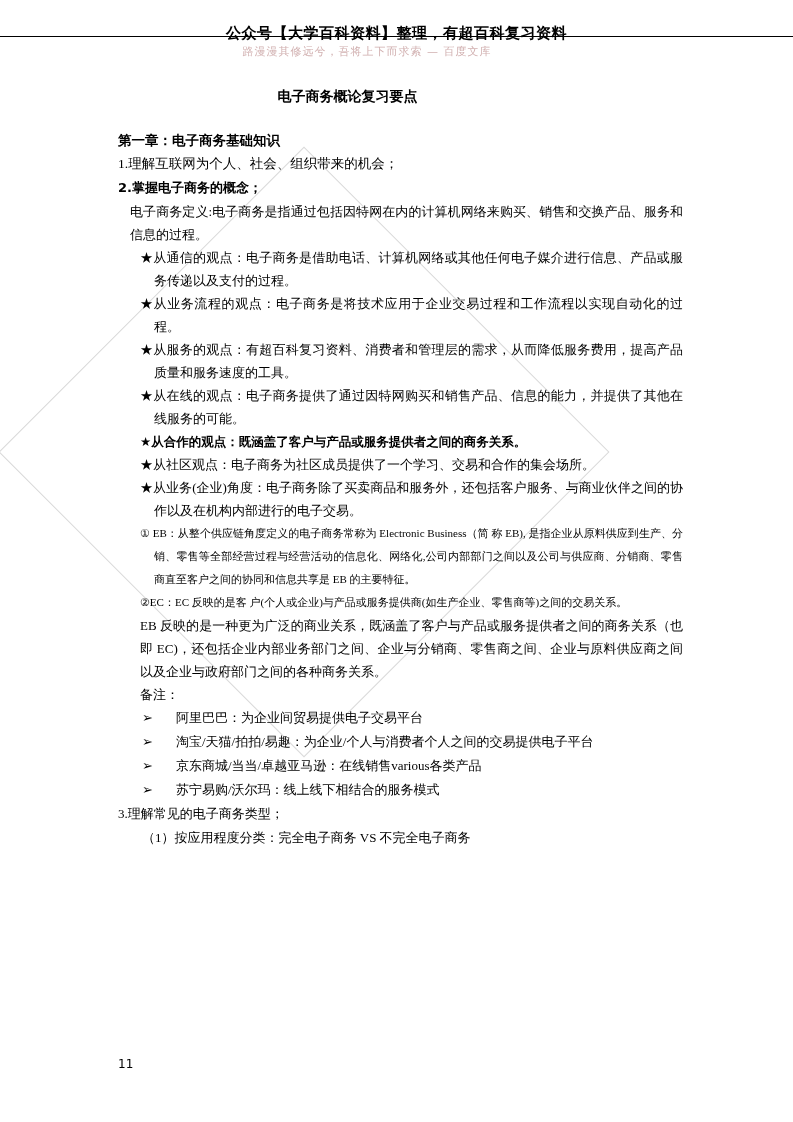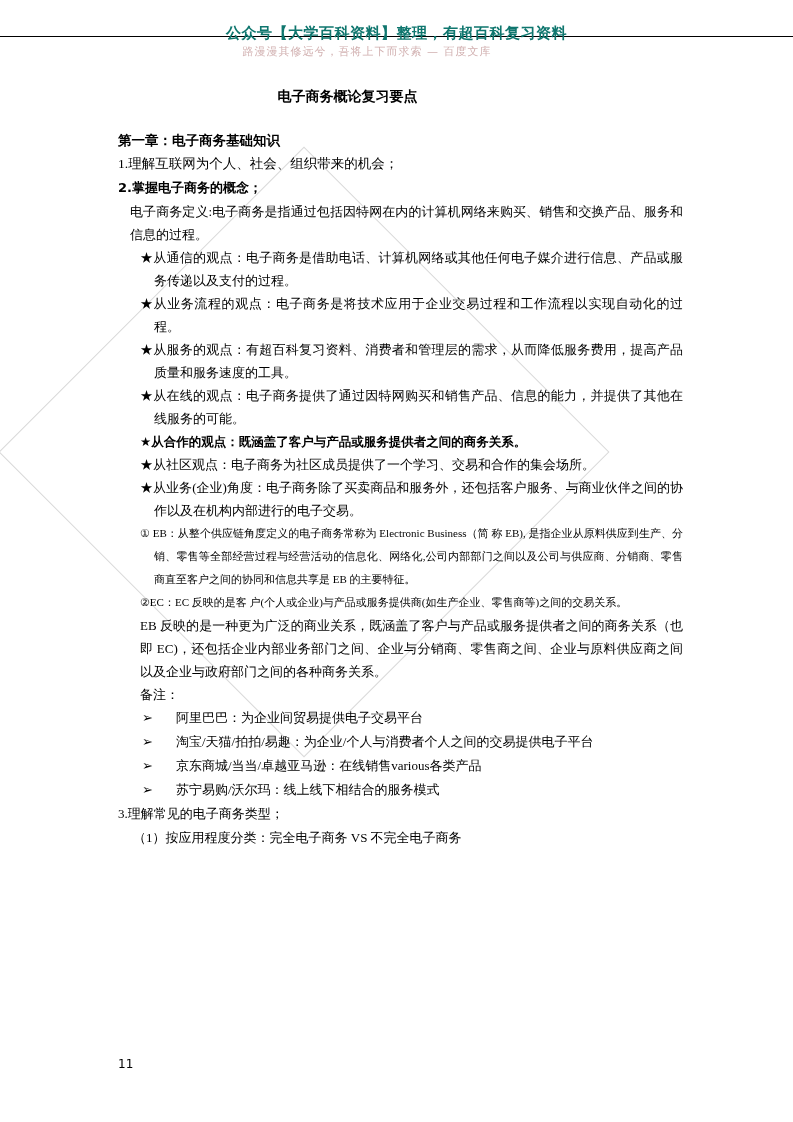--- a/index.html
+++ b/index.html
@@ -14,21 +14,21 @@
   .page{position:relative;width:793px;height:1122px;}
 
   
   .banner{
     position:absolute;left:0;top:0;width:793px;height:36px;
     border-bottom:1px solid #000;
     display:flex;align-items:center;justify-content:center;
   }
   .banner-text{
     font-family:"DejaVu Sans","Liberation Sans",sans-serif;
-    font-size:15px;font-weight:bold;letter-spacing:0.5px;color:#0f766e;margin-top:30px;
+    font-size:15px;font-weight:bold;letter-spacing:0.5px;color:#000000;margin-top:30px;
   }
 
   
   .subbanner{
     position:absolute;left:0;top:44px;width:734px;
     text-align:center;
     font-family:"DejaVu Sans","Liberation Sans",sans-serif;
     font-size:11px;color:#c9a2a2;letter-spacing:1px;
     opacity:.85;
   }
@@ -86,21 +86,21 @@
   .sub-para{
     font-size:13px;line-height:23px;margin-left:22px;text-align:justify;
   }
   .beizhu{font-size:13px;line-height:23px;margin-left:22px;}
   .arrow-item{
     font-size:13px;line-height:24px;margin-left:44px;
     text-indent:-20px;padding-left:20px;
   }
   .arrow{display:inline-block;width:14px;color:#000;}
   .tail-line{font-size:13px;line-height:24px;}
-  .tail-line.ind{margin-left:15px;}
+  .tail-line.ind{margin-left:24px;}
 
   .pagenum{
     position:absolute;left:118px;top:1057px;
     font-family:"DejaVu Sans","Liberation Sans",sans-serif;
     font-size:12px;
   }
 </style>
 </head>
 <body>
 

